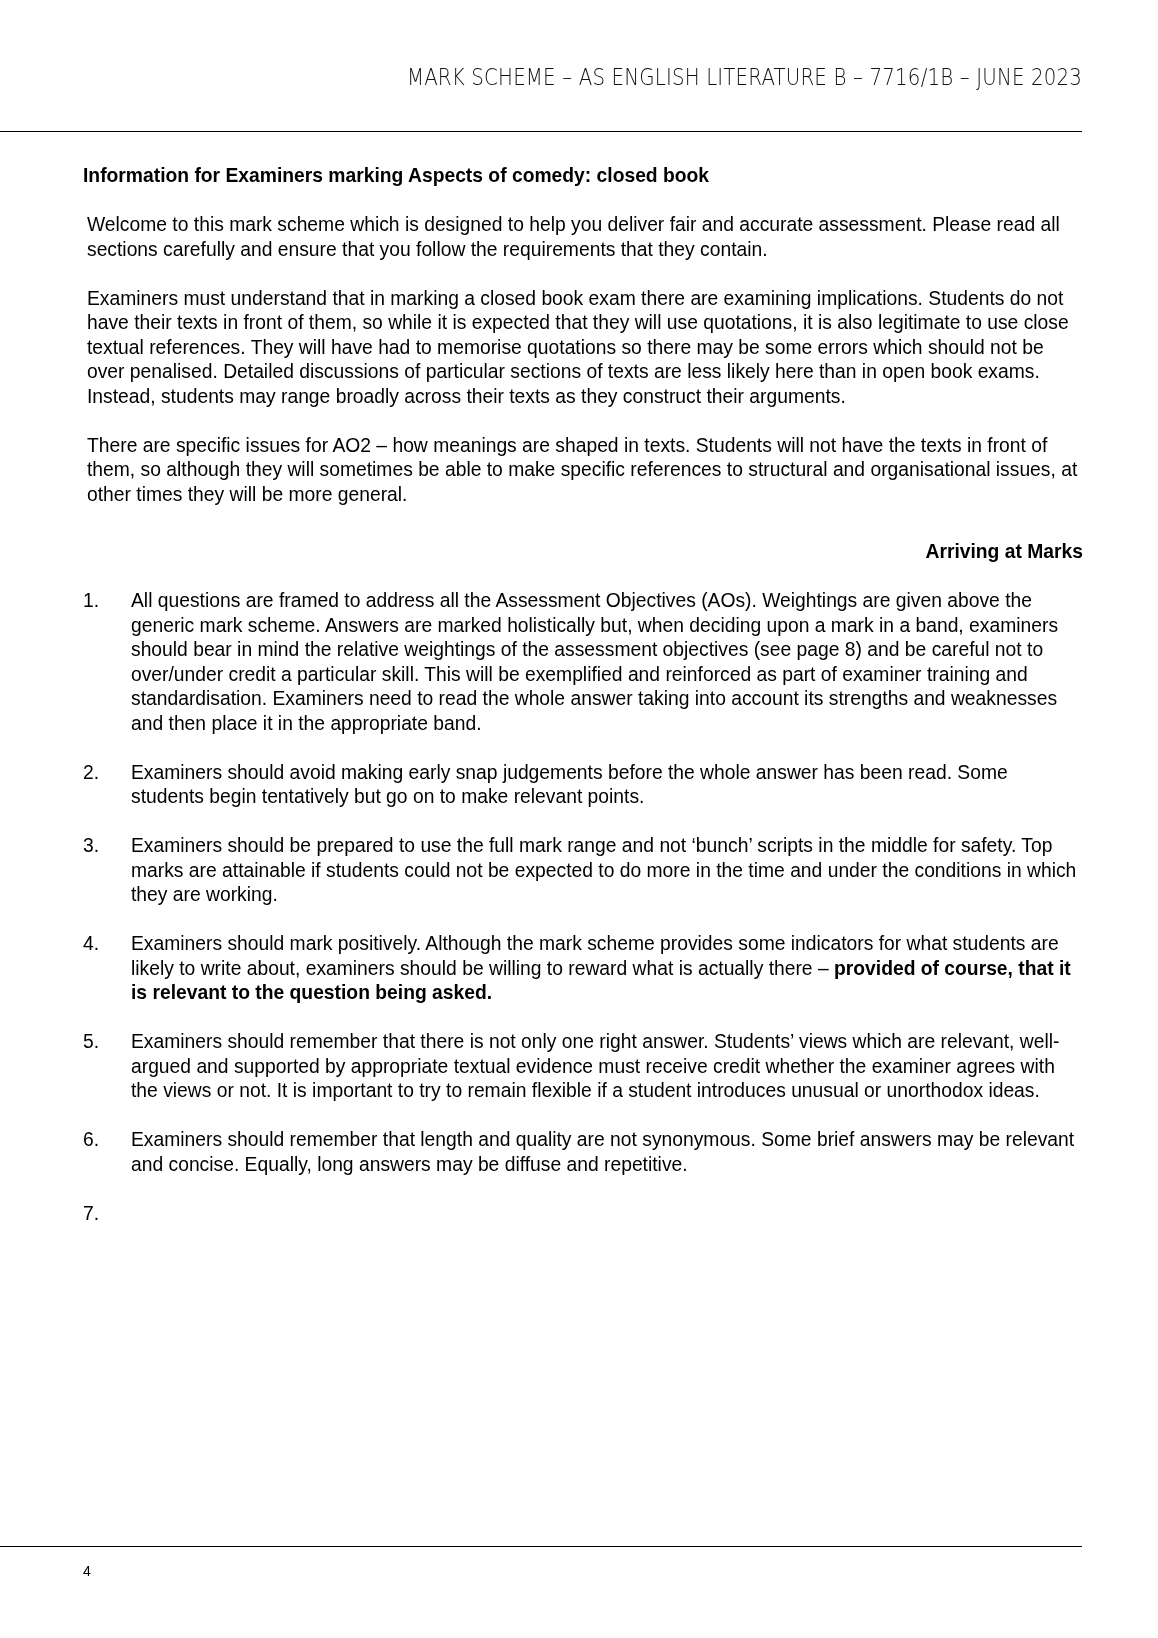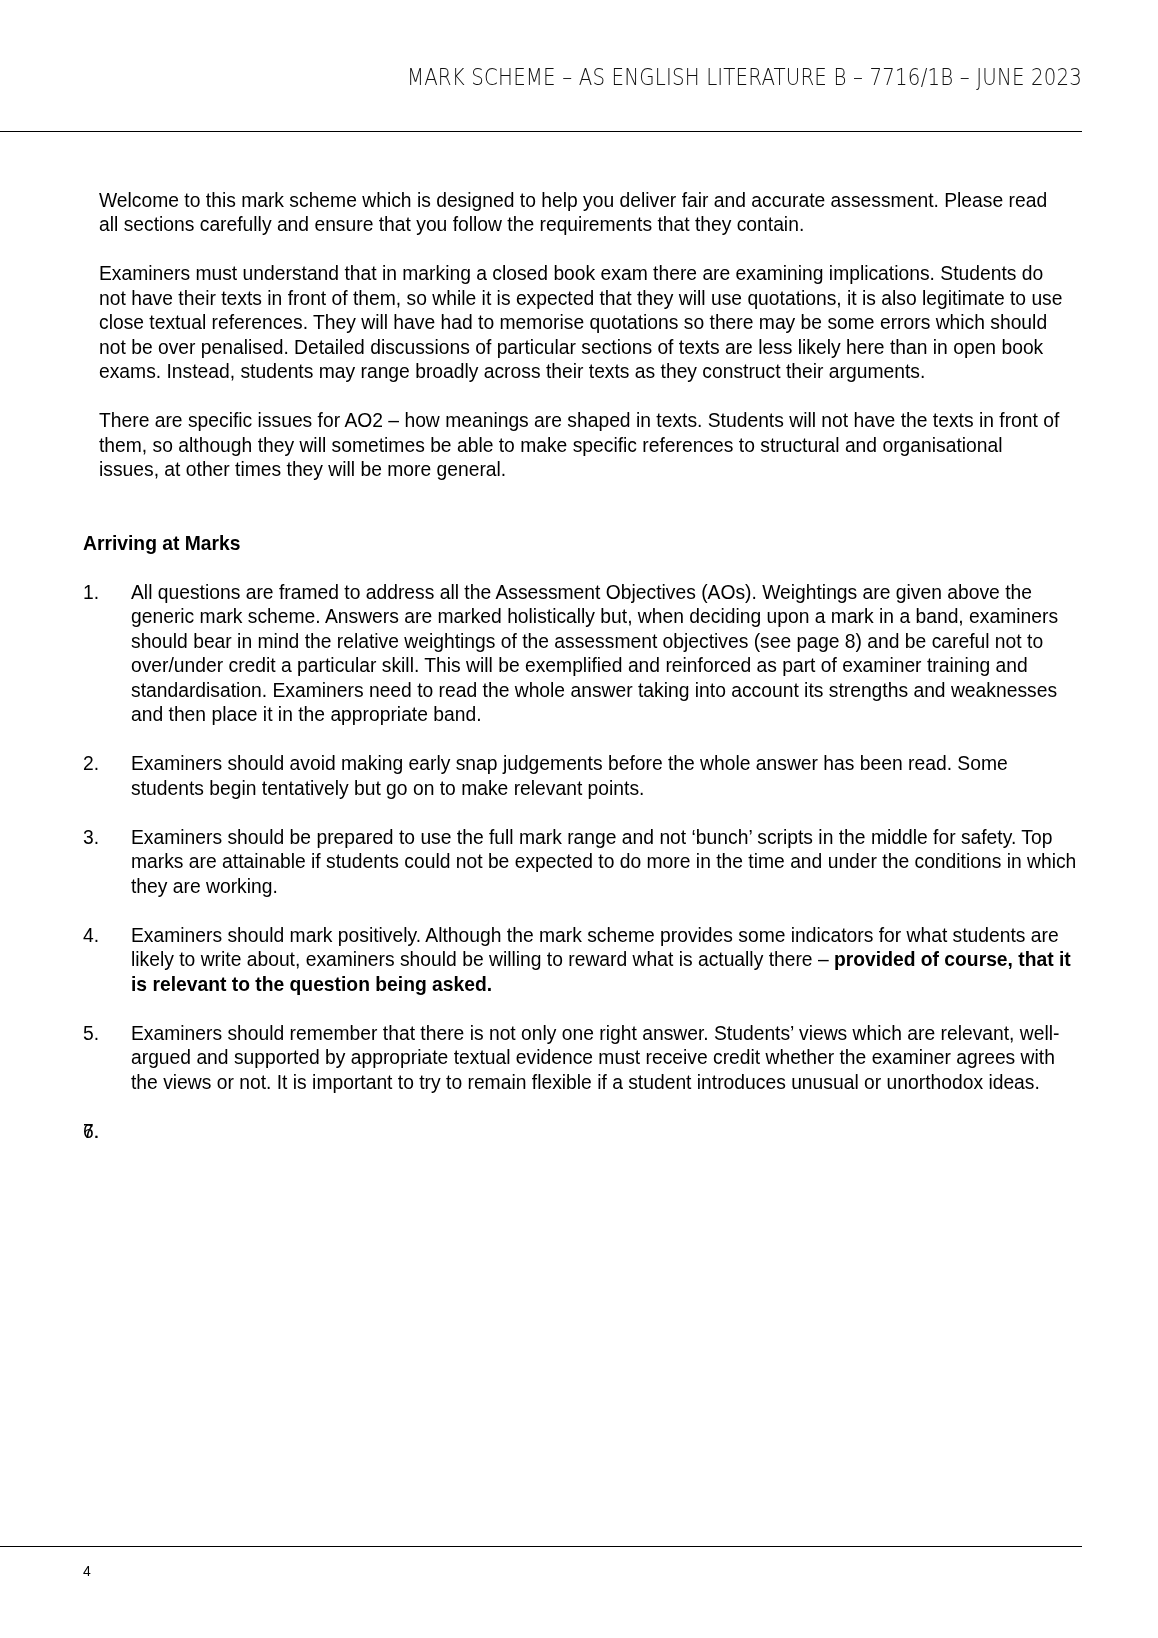--- a/index.html
+++ b/index.html
@@ -3,36 +3,37 @@
 <meta charset="utf-8">
 <style>
   html, body { margin: 0; padding: 0; background: #ffffff; }
   body { width: 1158px; height: 1638px; position: relative; overflow: hidden; color: #000; font-family: "Liberation Sans", sans-serif; }
   .running-header { position: absolute; top: 64px; right: 76px; font-family: "DejaVu Sans", sans-serif; font-size: 23px; font-weight: 300; letter-spacing: 0.2px; color: #111; transform: scaleX(0.86); transform-origin: right center; white-space: nowrap; }
   .rule-top { position: absolute; top: 131px; left: 0; width: 1082px; height: 1px; background: #000; }
   .rule-bottom { position: absolute; top: 1546px; left: 0; width: 1082px; height: 1px; background: #000; }
   .page-number { position: absolute; top: 1563px; left: 83px; font-size: 14px; }
   .content { position: absolute; left: 83px; top: 164px; width: 1000px; font-size: 19.3px; line-height: 24.5px; }
   h2 { font-size: 19.3px; font-weight: bold; margin: 0; line-height: 24.5px; }
-  p { margin: 16px; }
+  p { margin: 4px; }
   .gap { margin-top: 24.5px; }
-  .gap-lg { margin-top: 49px; }
+  .gap-lg { margin-top: 33px; text-align: right; }
   ol { list-style: none; margin: 0; padding: 0; }
   li { position: relative; padding-left: 48px; margin-top: 24.5px; }
   li:first-child { margin-top: 24.5px; }
   .num { position: absolute; left: 0; top: 0; }
   .bold { font-weight: bold; }
 </style>
 </head>
 <body>
 
 <div class="running-header">MARK SCHEME – AS ENGLISH LITERATURE B – 7716/1B – JUNE 2023</div>
 <div class="rule-top"></div>
 
 <div class="content">
+  <h2>Information for Examiners marking Aspects of comedy: closed book</h2>
   <p class="gap">Welcome to this mark scheme which is designed to help you deliver fair and accurate assessment. Please read all sections carefully and ensure that you follow the requirements that they contain.</p>
 
   <p class="gap">Examiners must understand that in marking a closed book exam there are examining implications. Students do not have their texts in front of them, so while it is expected that they will use quotations, it is also legitimate to use close textual references.  They will have had to memorise quotations so there may be some errors which should not be over penalised.  Detailed discussions of particular sections of texts are less likely here than in open book exams.  Instead, students may range broadly across their texts as they construct their arguments.</p>
   <p class="gap">There are specific issues for AO2 – how meanings are shaped in texts.  Students will not have the texts in front of them, so although they will sometimes be able to make specific references to structural and organisational issues, at other times they will be more general.</p>
 
   <h2 class="gap-lg">Arriving at Marks</h2>
   <ol>
     <li>
       <span class="num">1.</span>
       <span>All questions are framed to address all the Assessment Objectives (AOs).  Weightings are given above the generic mark scheme.  Answers are marked holistically but, when deciding upon a mark in a band, examiners should bear in mind the relative weightings of the assessment objectives (see page 8) and be careful not to over/under credit a particular skill.  This will be exemplified and reinforced as part of examiner training and standardisation.  Examiners need to read the whole answer taking into account its strengths and weaknesses and then place it in the appropriate band.</span>
@@ -48,20 +49,21 @@
     <li>
       <span class="num">4.</span>
       <span>Examiners should mark positively.  Although the mark scheme provides some indicators for what students are likely to write about, examiners should be willing to reward what is actually there – </span><span class="bold">provided of course, that it is relevant to the question being asked.</span>
     </li>
     <li>
       <span class="num">5.</span>
       <span>Examiners should remember that there is not only one right answer.  Students’ views which are relevant, well-argued and supported by appropriate textual evidence must receive credit whether the examiner agrees with the views or not.  It is important to try to remain flexible if a student introduces unusual or unorthodox ideas.</span>
     </li>
     <li>
       <span class="num">6.</span>
+      <span>Examiners should remember that length and quality are not synonymous.  Some brief answers may be relevant and concise.  Equally, long answers may be diffuse and repetitive.</span>
     </li>
     <li>
       <span class="num">7.</span>
     </li>
   </ol>
 </div>
 
 <div class="rule-bottom"></div>
 <div class="page-number">4</div>
 

